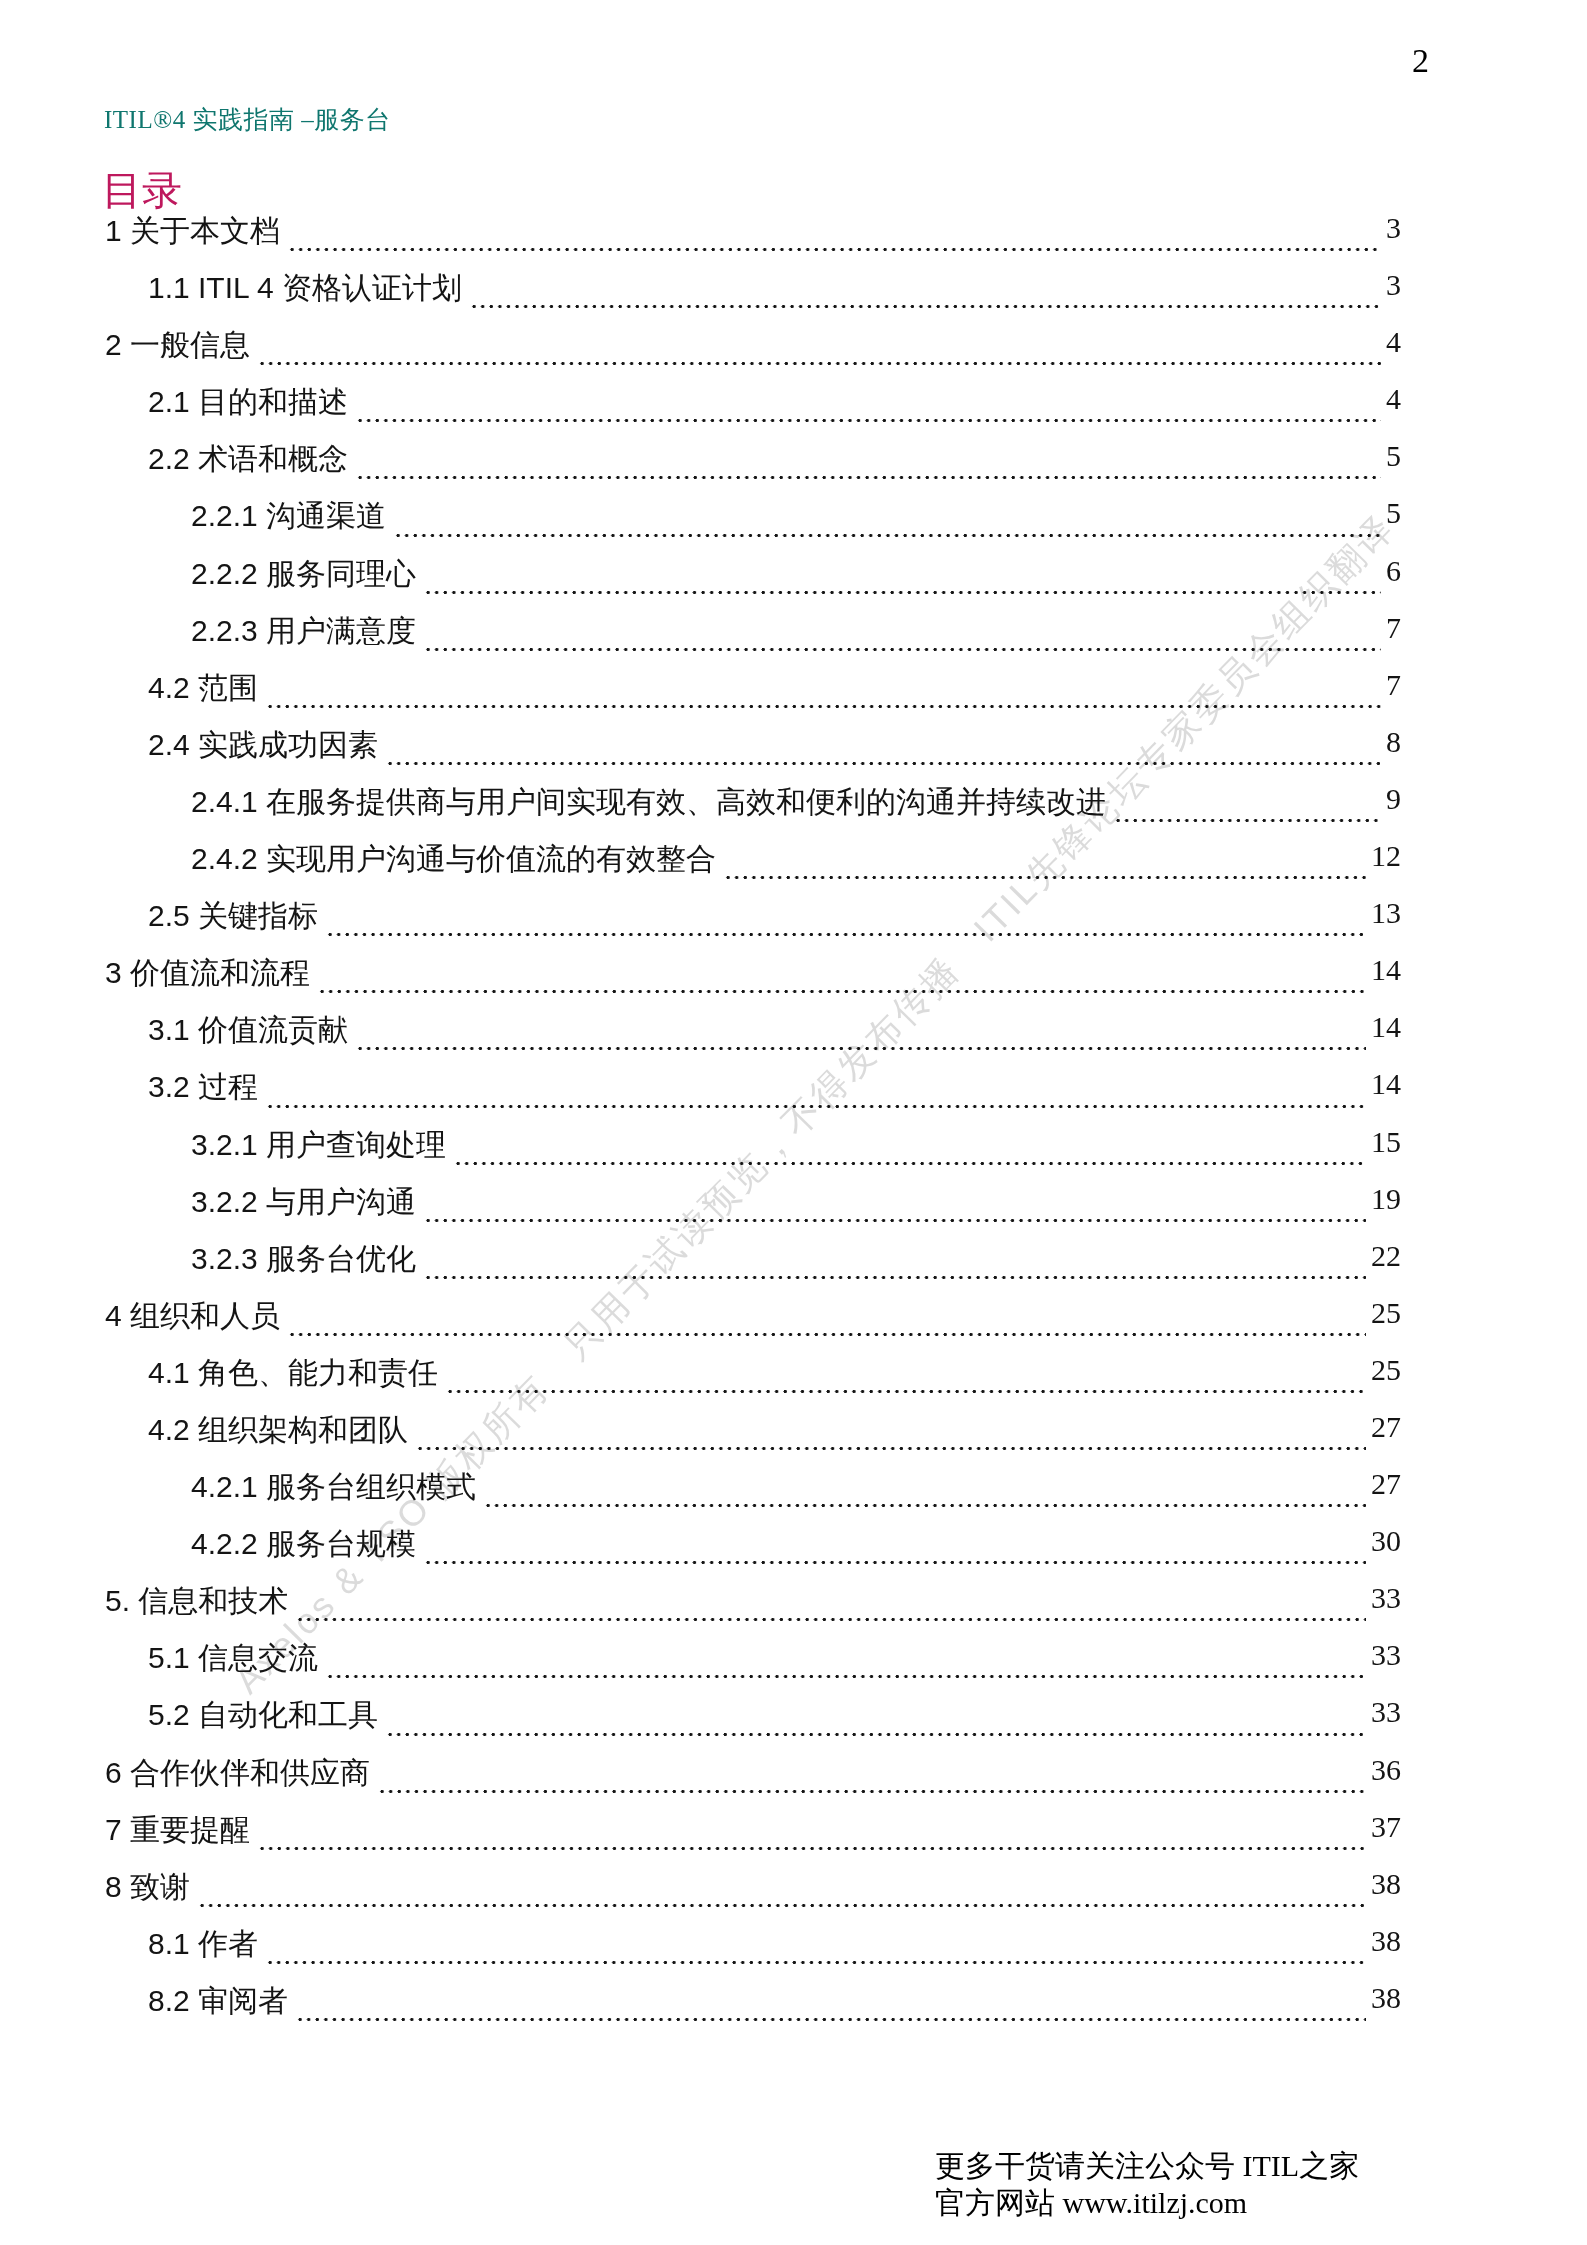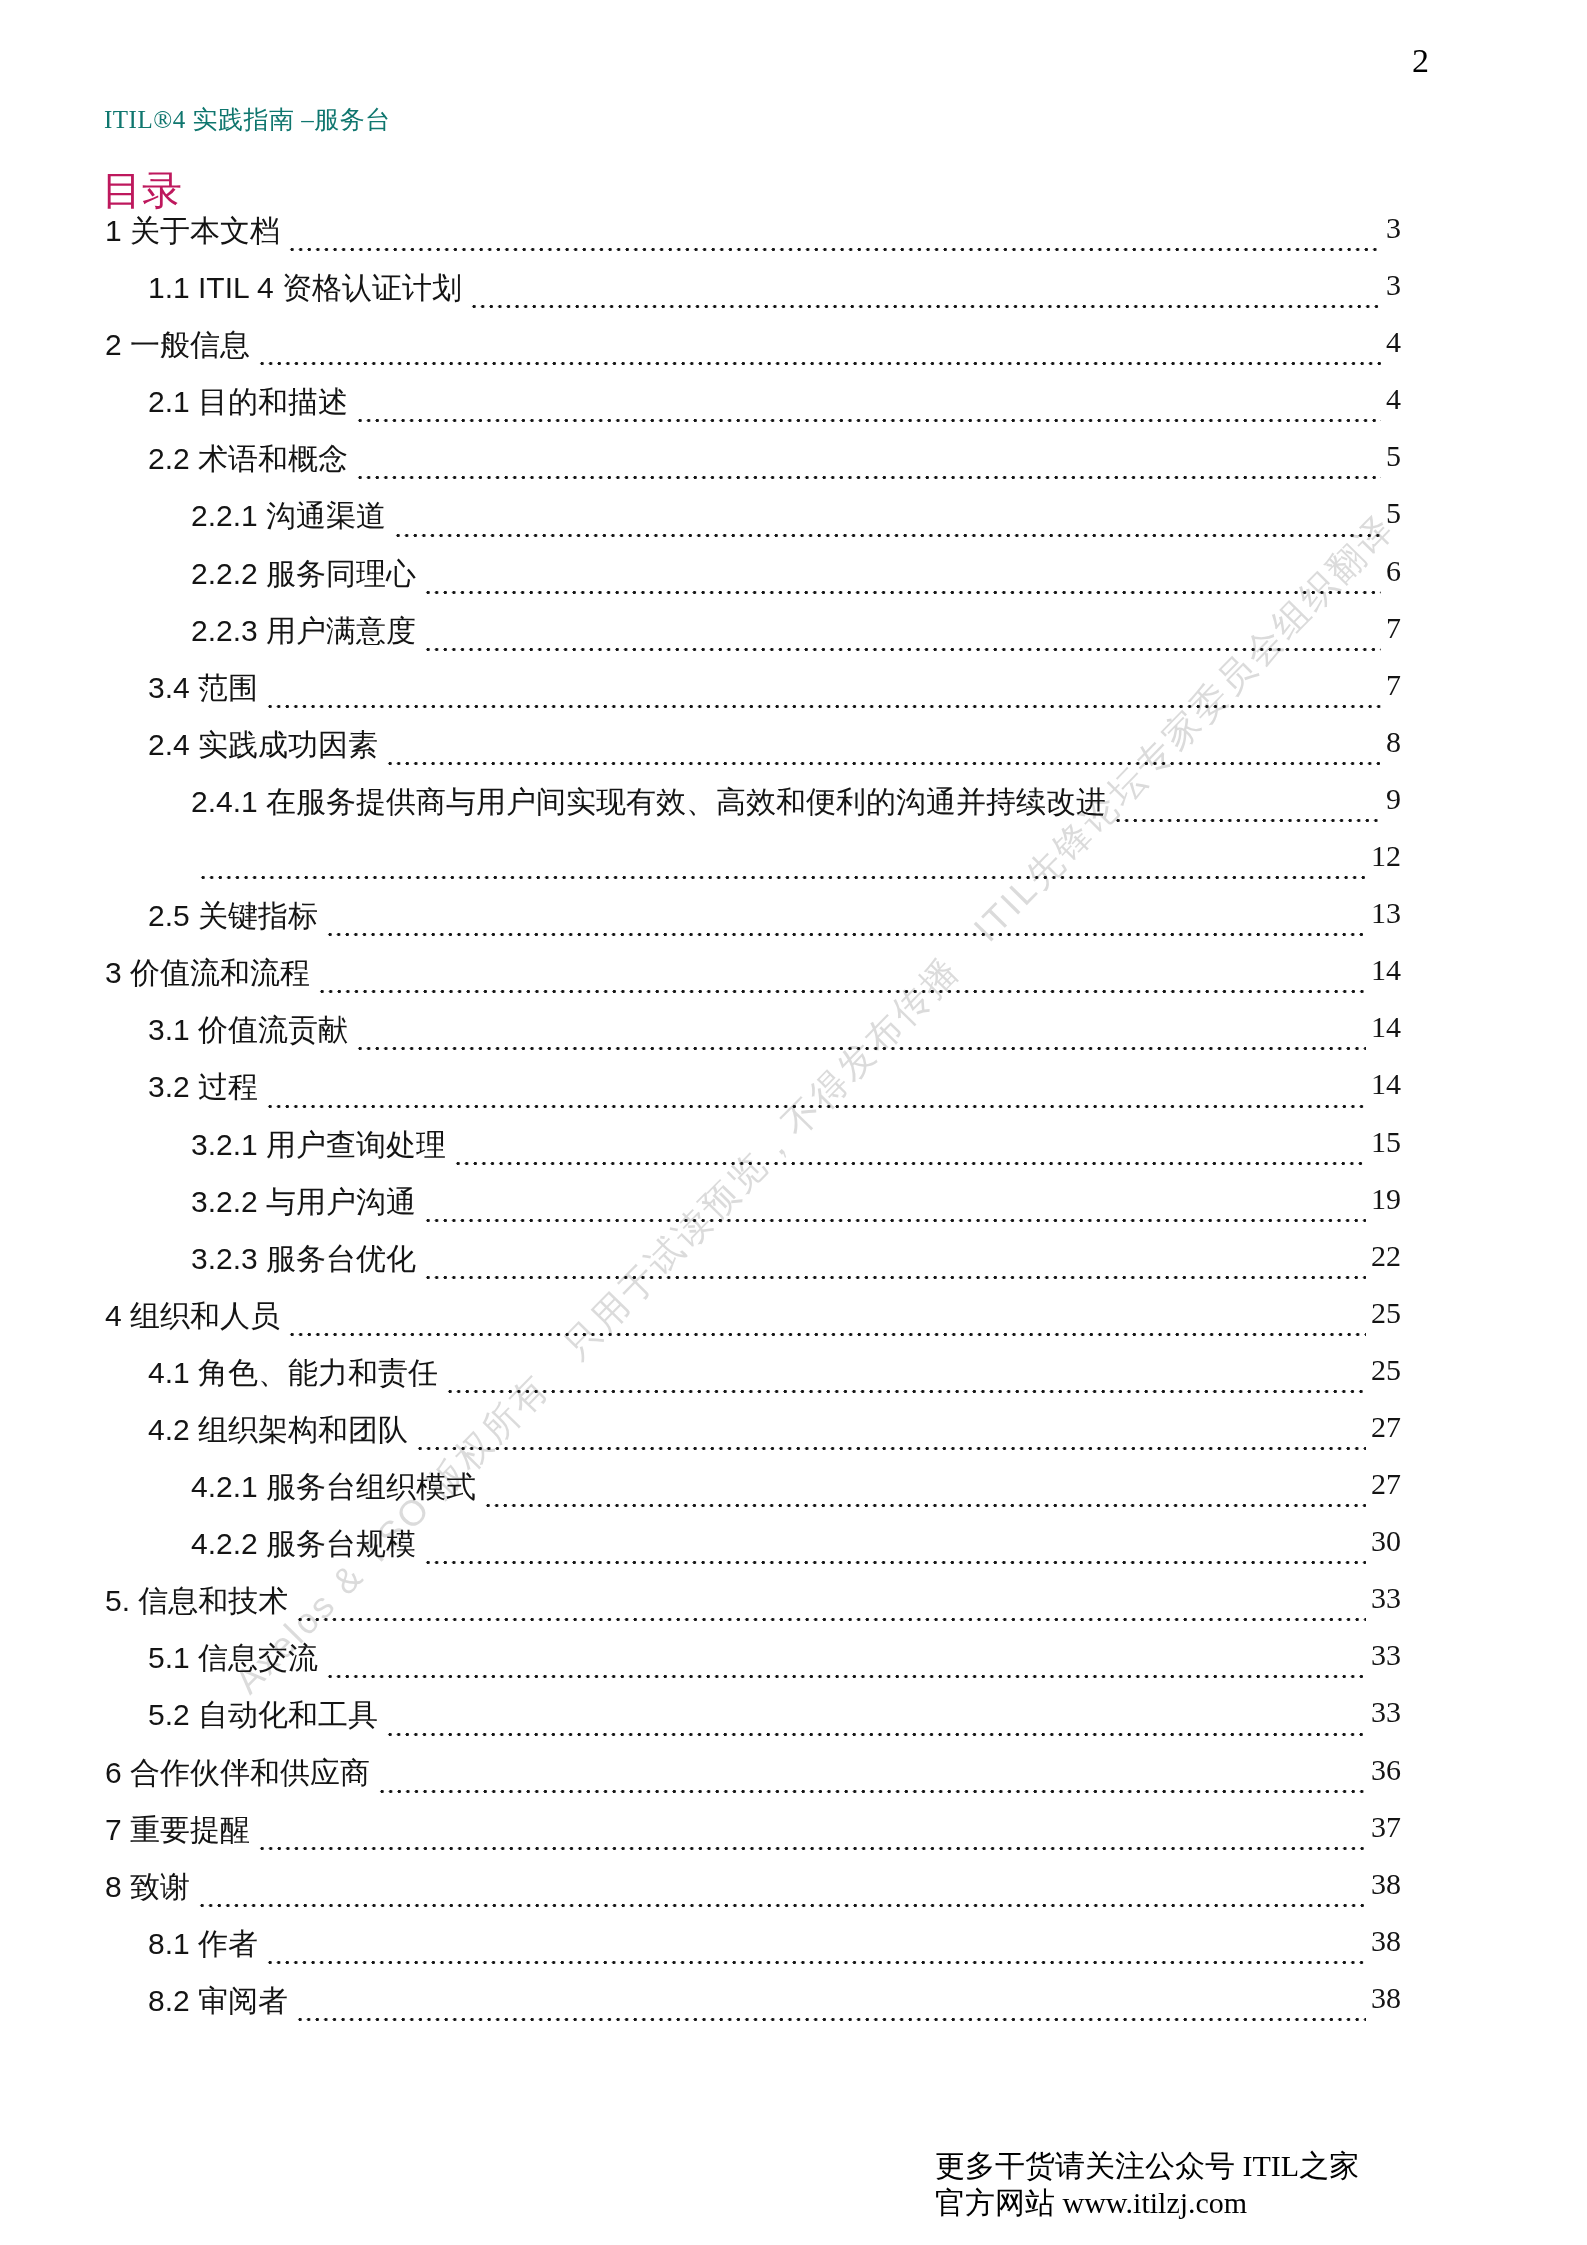--- a/index.html
+++ b/index.html
@@ -138,38 +138,39 @@
         <span class="toc-page">6</span>
       </div>
 
       <div class="toc-row level-3">
         <span class="toc-label">2.2.3 用户满意度</span>
         <span class="leader"></span>
         <span class="toc-page">7</span>
       </div>
 
       <div class="toc-row level-2">
-        <span class="toc-label">3.4 范围</span>
+        <span class="toc-label">4.2 范围</span>
         <span class="leader"></span>
         <span class="toc-page">7</span>
       </div>
 
       <div class="toc-row level-2">
         <span class="toc-label">2.4 实践成功因素</span>
         <span class="leader"></span>
         <span class="toc-page">8</span>
       </div>
 
       <div class="toc-row level-3">
         <span class="toc-label">2.4.1 在服务提供商与用户间实现有效、高效和便利的沟通并持续改进</span>
         <span class="leader"></span>
         <span class="toc-page">9</span>
       </div>
 
       <div class="toc-row level-3">
+        <span class="toc-label">2.4.2 实现用户沟通与价值流的有效整合</span>
         <span class="leader"></span>
         <span class="toc-page">12</span>
       </div>
 
       <div class="toc-row level-2">
         <span class="toc-label">2.5 关键指标</span>
         <span class="leader"></span>
         <span class="toc-page">13</span>
       </div>
 

